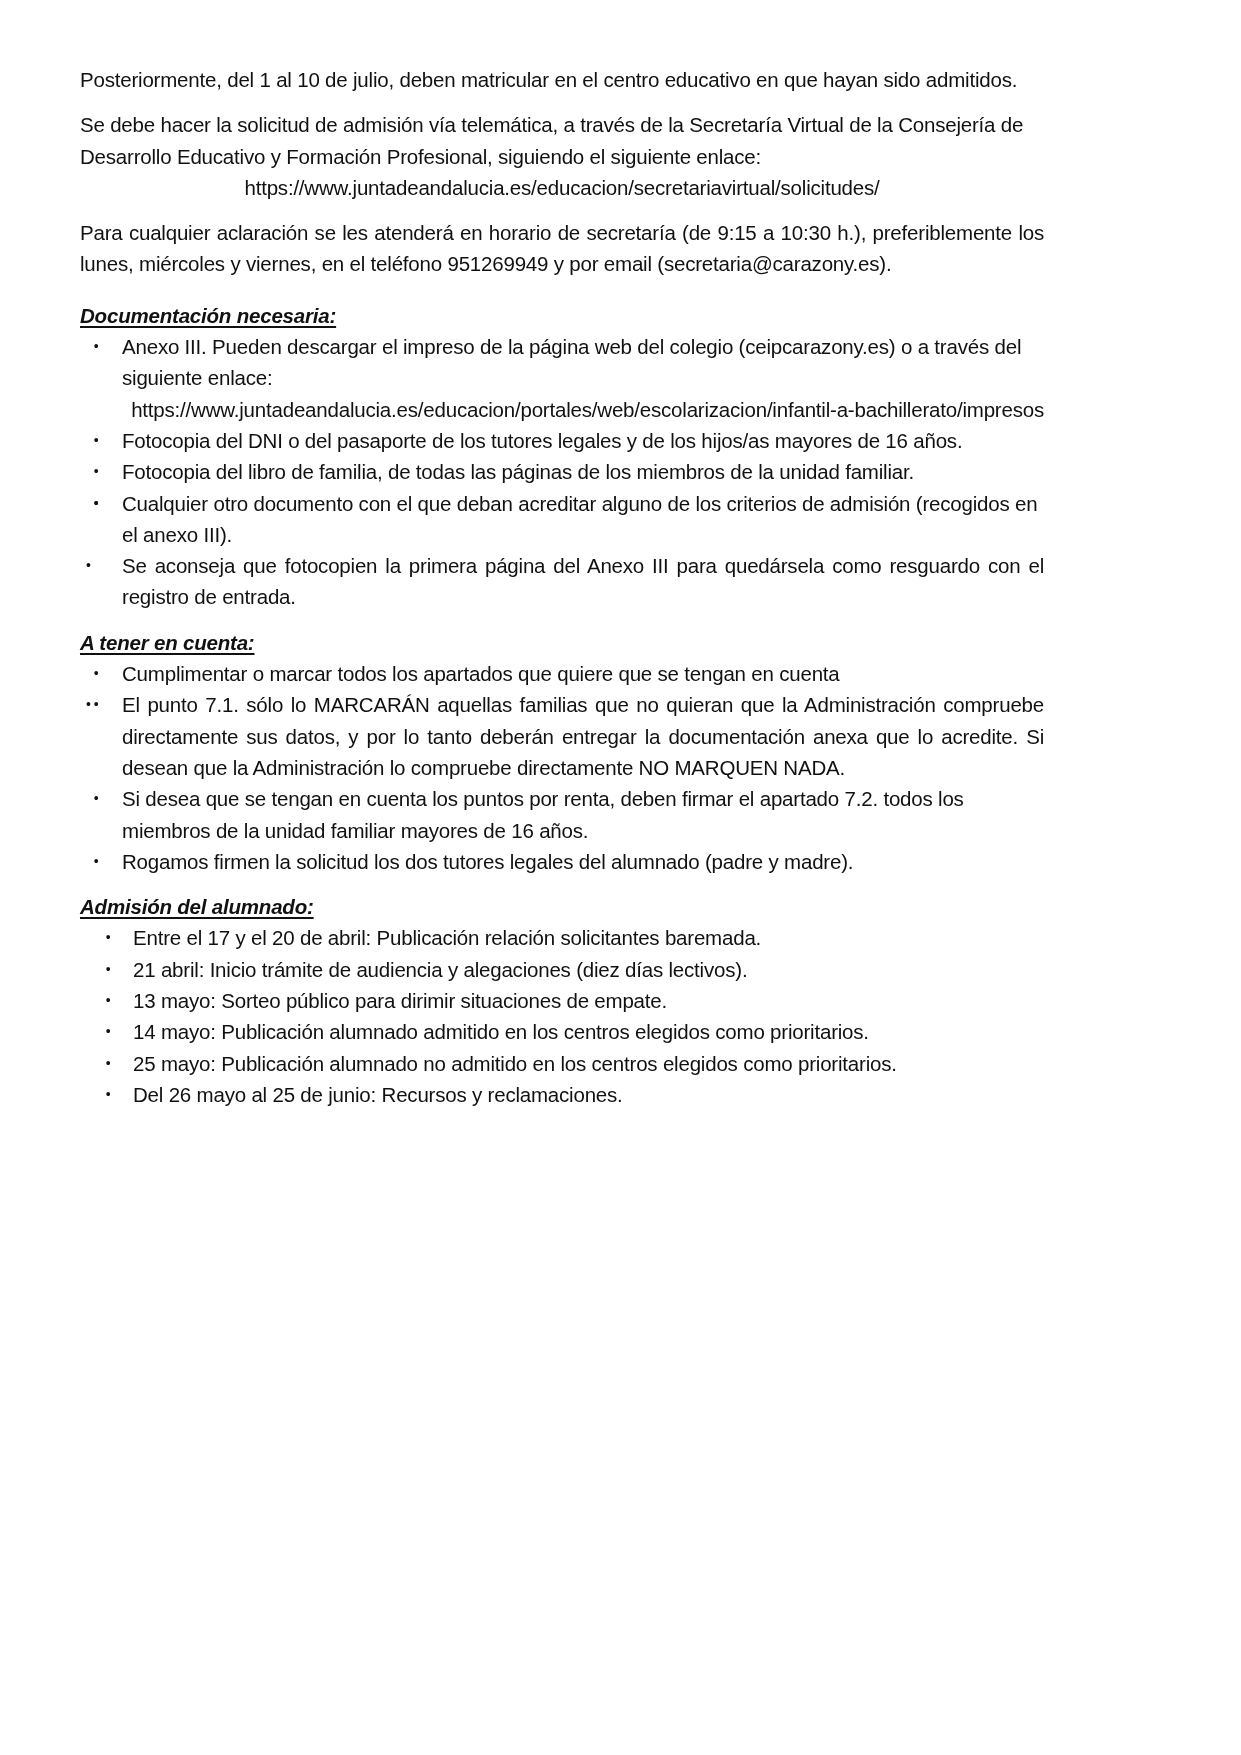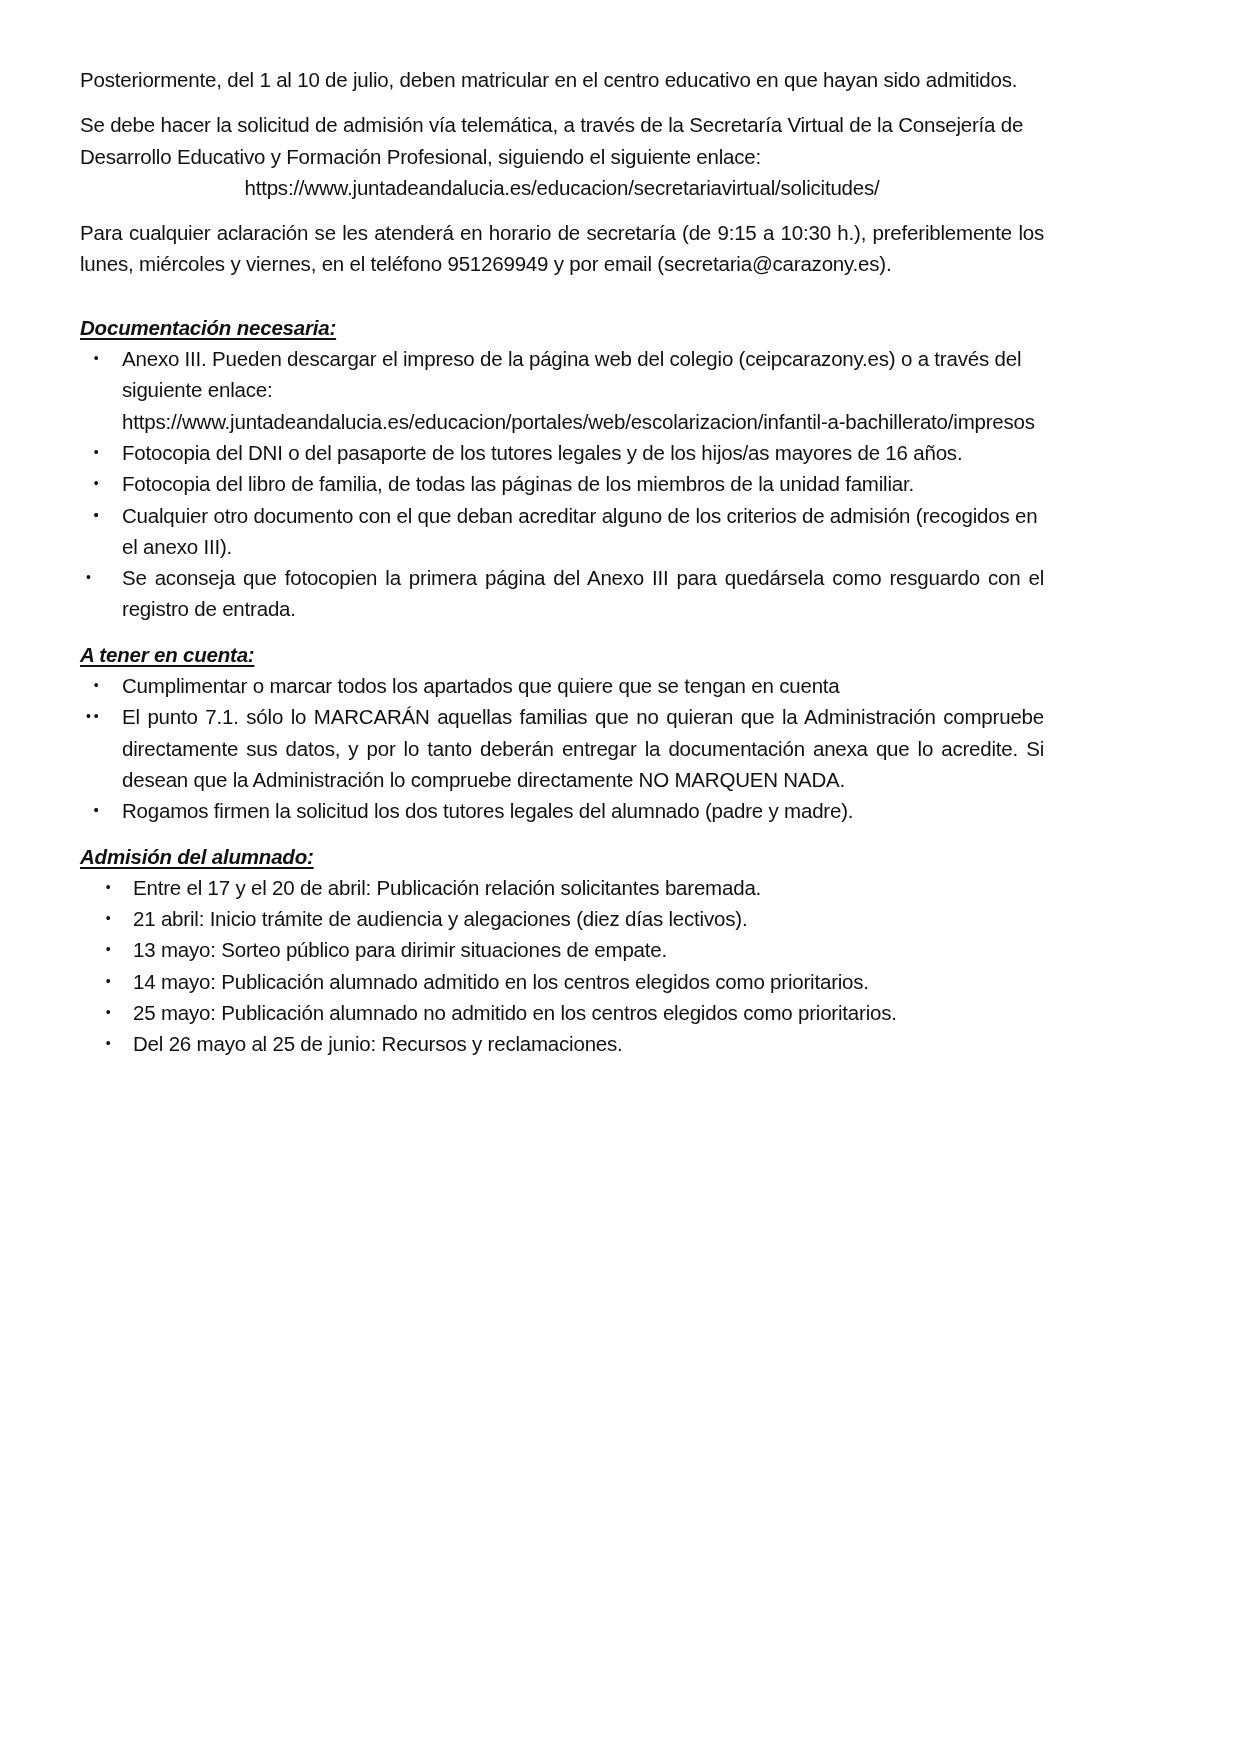--- a/index.html
+++ b/index.html
@@ -37,26 +37,26 @@
 
   <p class="para">Posteriormente, del 1 al 10 de julio, deben matricular  en el centro educativo en que hayan sido admitidos.</p>
 
   <p class="para">
     <span>Se debe hacer la </span><span class="bold">solicitud de admisión vía telemática</span><span>, a través de la Secretaría Virtual de la Consejería de Desarrollo Educativo y Formación Profesional, siguiendo el siguiente enlace:</span>
     <span class="center link" style="display:block;">https://www.juntadeandalucia.es/educacion/secretariavirtual/solicitudes/</span>
   </p>
 
   <p class="para justify" style="margin-top:4px;">Para cualquier aclaración se les atenderá en horario de secretaría (de 9:15 a 10:30 h.), preferiblemente los lunes, miércoles y viernes, en el teléfono 951269949 y por email (secretaria@carazony.es).</p>
 
-  <p class="heading" style="margin-top:32px;">Documentación necesaria:</p>
+  <p class="heading" style="margin-top:20px;">Documentación necesaria:</p>
   <ul>
     <li>
       <span class="bullet">•</span>
       <span>Anexo III. Pueden descargar el impreso de la página web del colegio (ceipcarazony.es) o a través del siguiente enlace:</span>
-      <span class="link" style="display:block;">https://www.juntadeandalucia.es/educacion/portales/web/escolarizacion/infantil-a-bachillerato/impresos</span>
+      <span class="link" style="display:block;text-align:right;">https://www.juntadeandalucia.es/educacion/portales/web/escolarizacion/infantil-a-bachillerato/impresos</span>
     </li>
     <li>
       <span class="bullet">•</span>
       <span>Fotocopia del DNI o del pasaporte de los tutores legales y de los hijos/as mayores de 16 años.</span>
     </li>
     <li>
       <span class="bullet">•</span>
       <span>Fotocopia del libro de familia, de todas las páginas de los miembros de la unidad familiar.</span>
     </li>
     <li>
@@ -80,20 +80,21 @@
     </li>
     <li>
       <span class="bullet">•</span>
     </li>
     <li class="justify">
       <span class="bullet">•</span>
       <span>El punto 7.1. sólo lo MARCARÁN aquellas familias que no quieran que la Administración compruebe directamente sus datos, y por lo tanto deberán entregar la documentación anexa que lo acredite. Si desean que la Administración lo compruebe directamente NO MARQUEN NADA.</span>
     </li>
     <li>
       <span class="bullet">•</span>
+      <span>Si desea que se tengan en cuenta los puntos por renta, deben firmar el apartado 7.2. todos los miembros de la unidad familiar mayores de 16 años.</span>
     </li>
     <li>
       <span class="bullet">•</span>
       <span>Rogamos firmen la solicitud los dos tutores legales del alumnado (padre y madre).</span>
     </li>
   </ul>
 
   <p class="heading">Admisión del alumnado:</p>
   <ul class="dates">
     <li>

